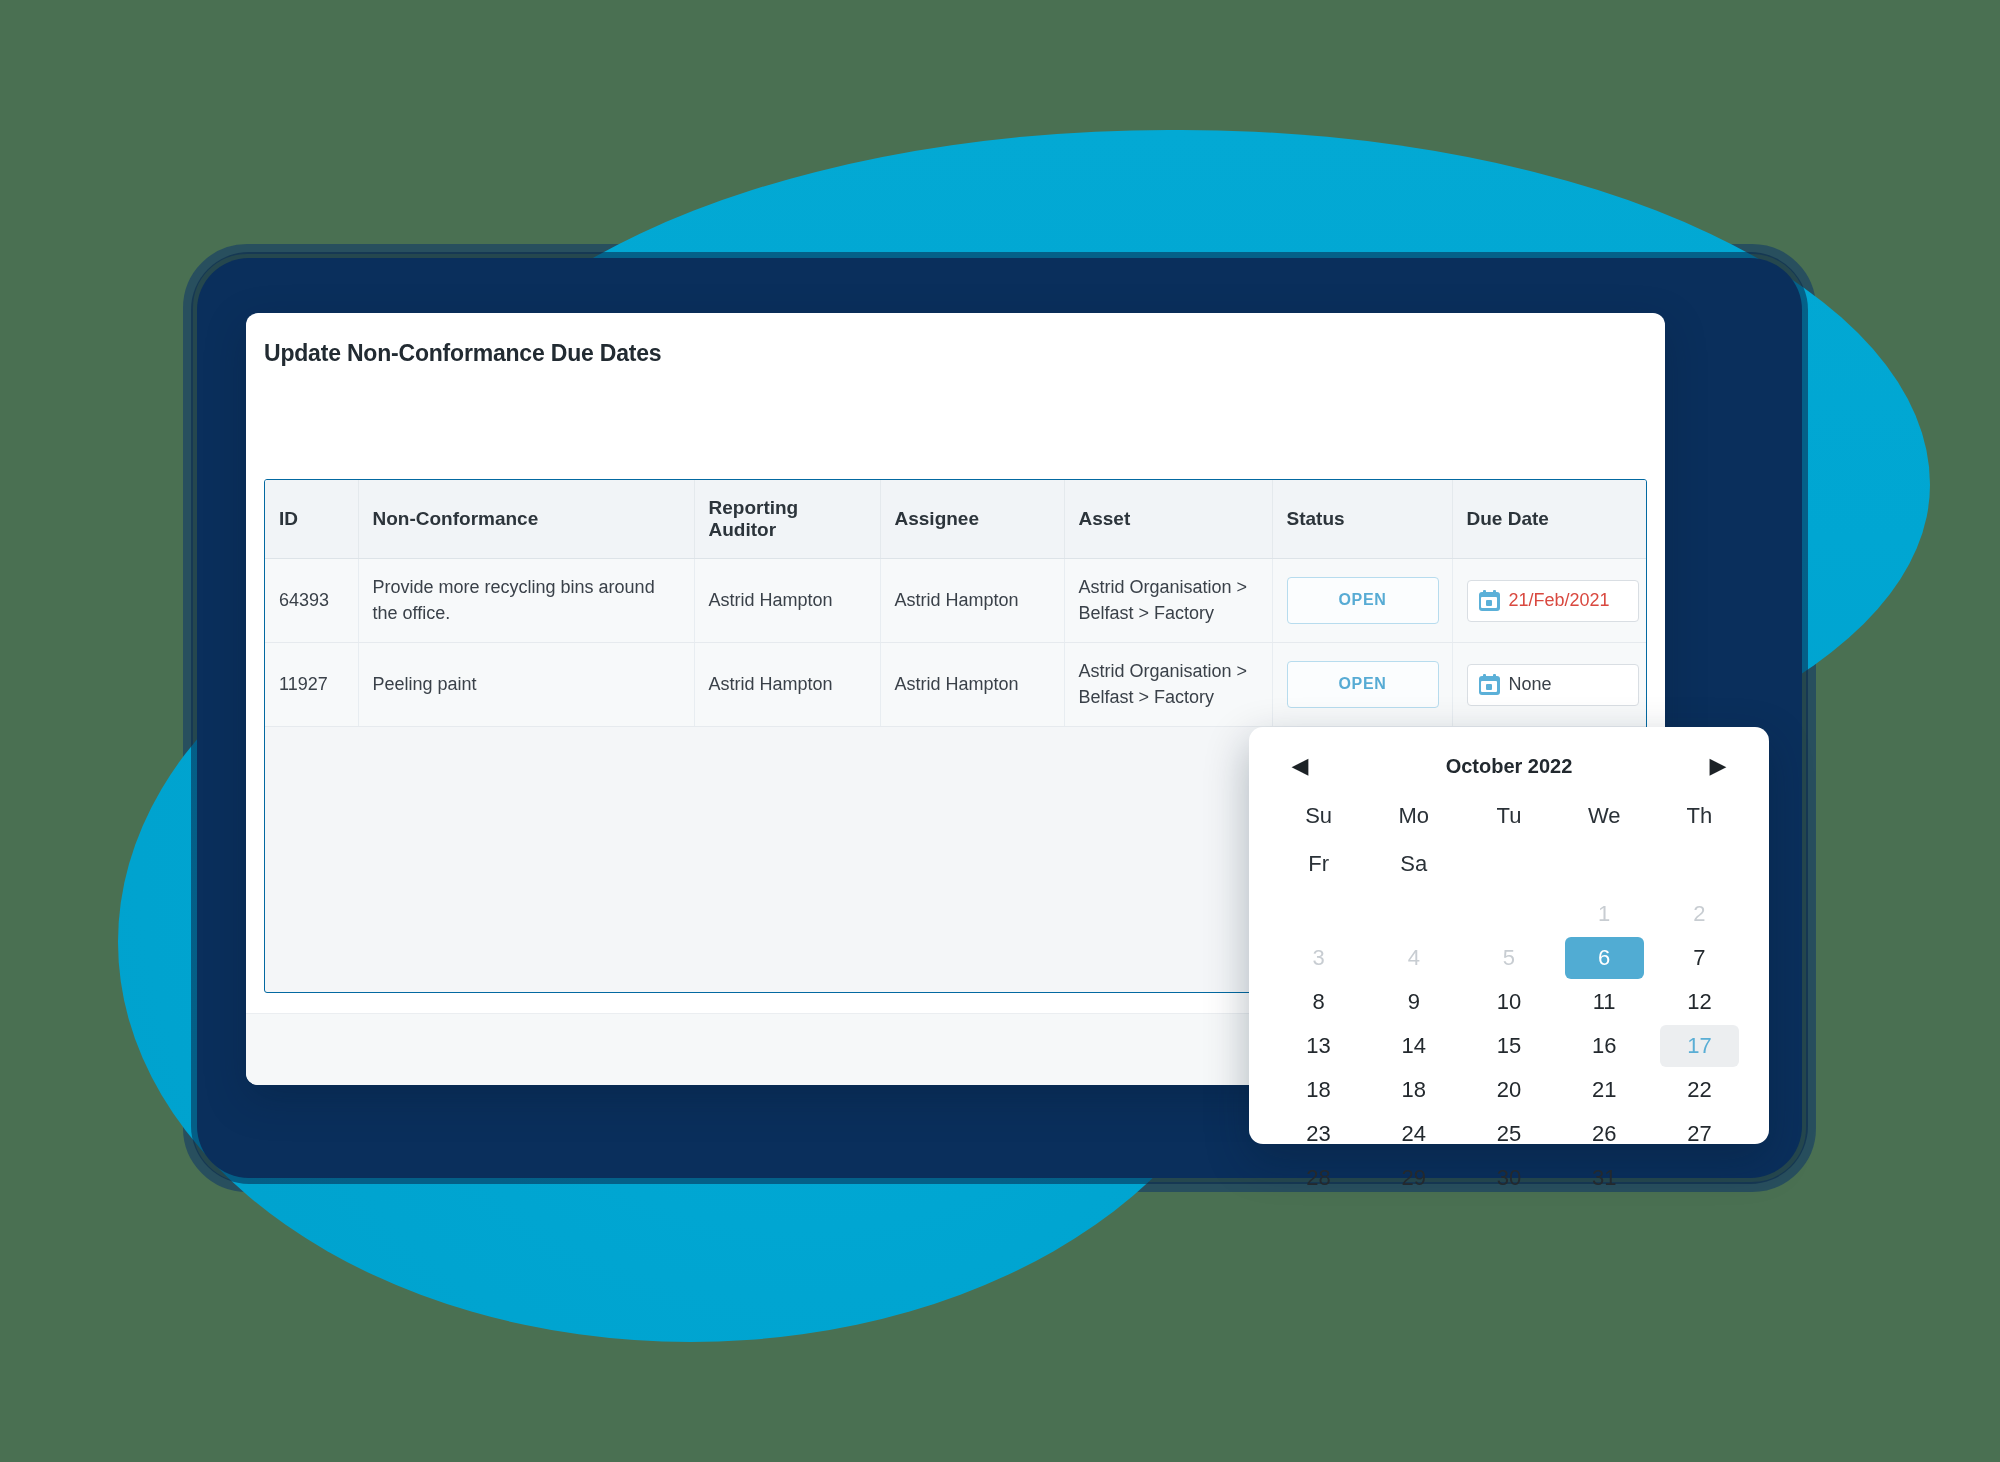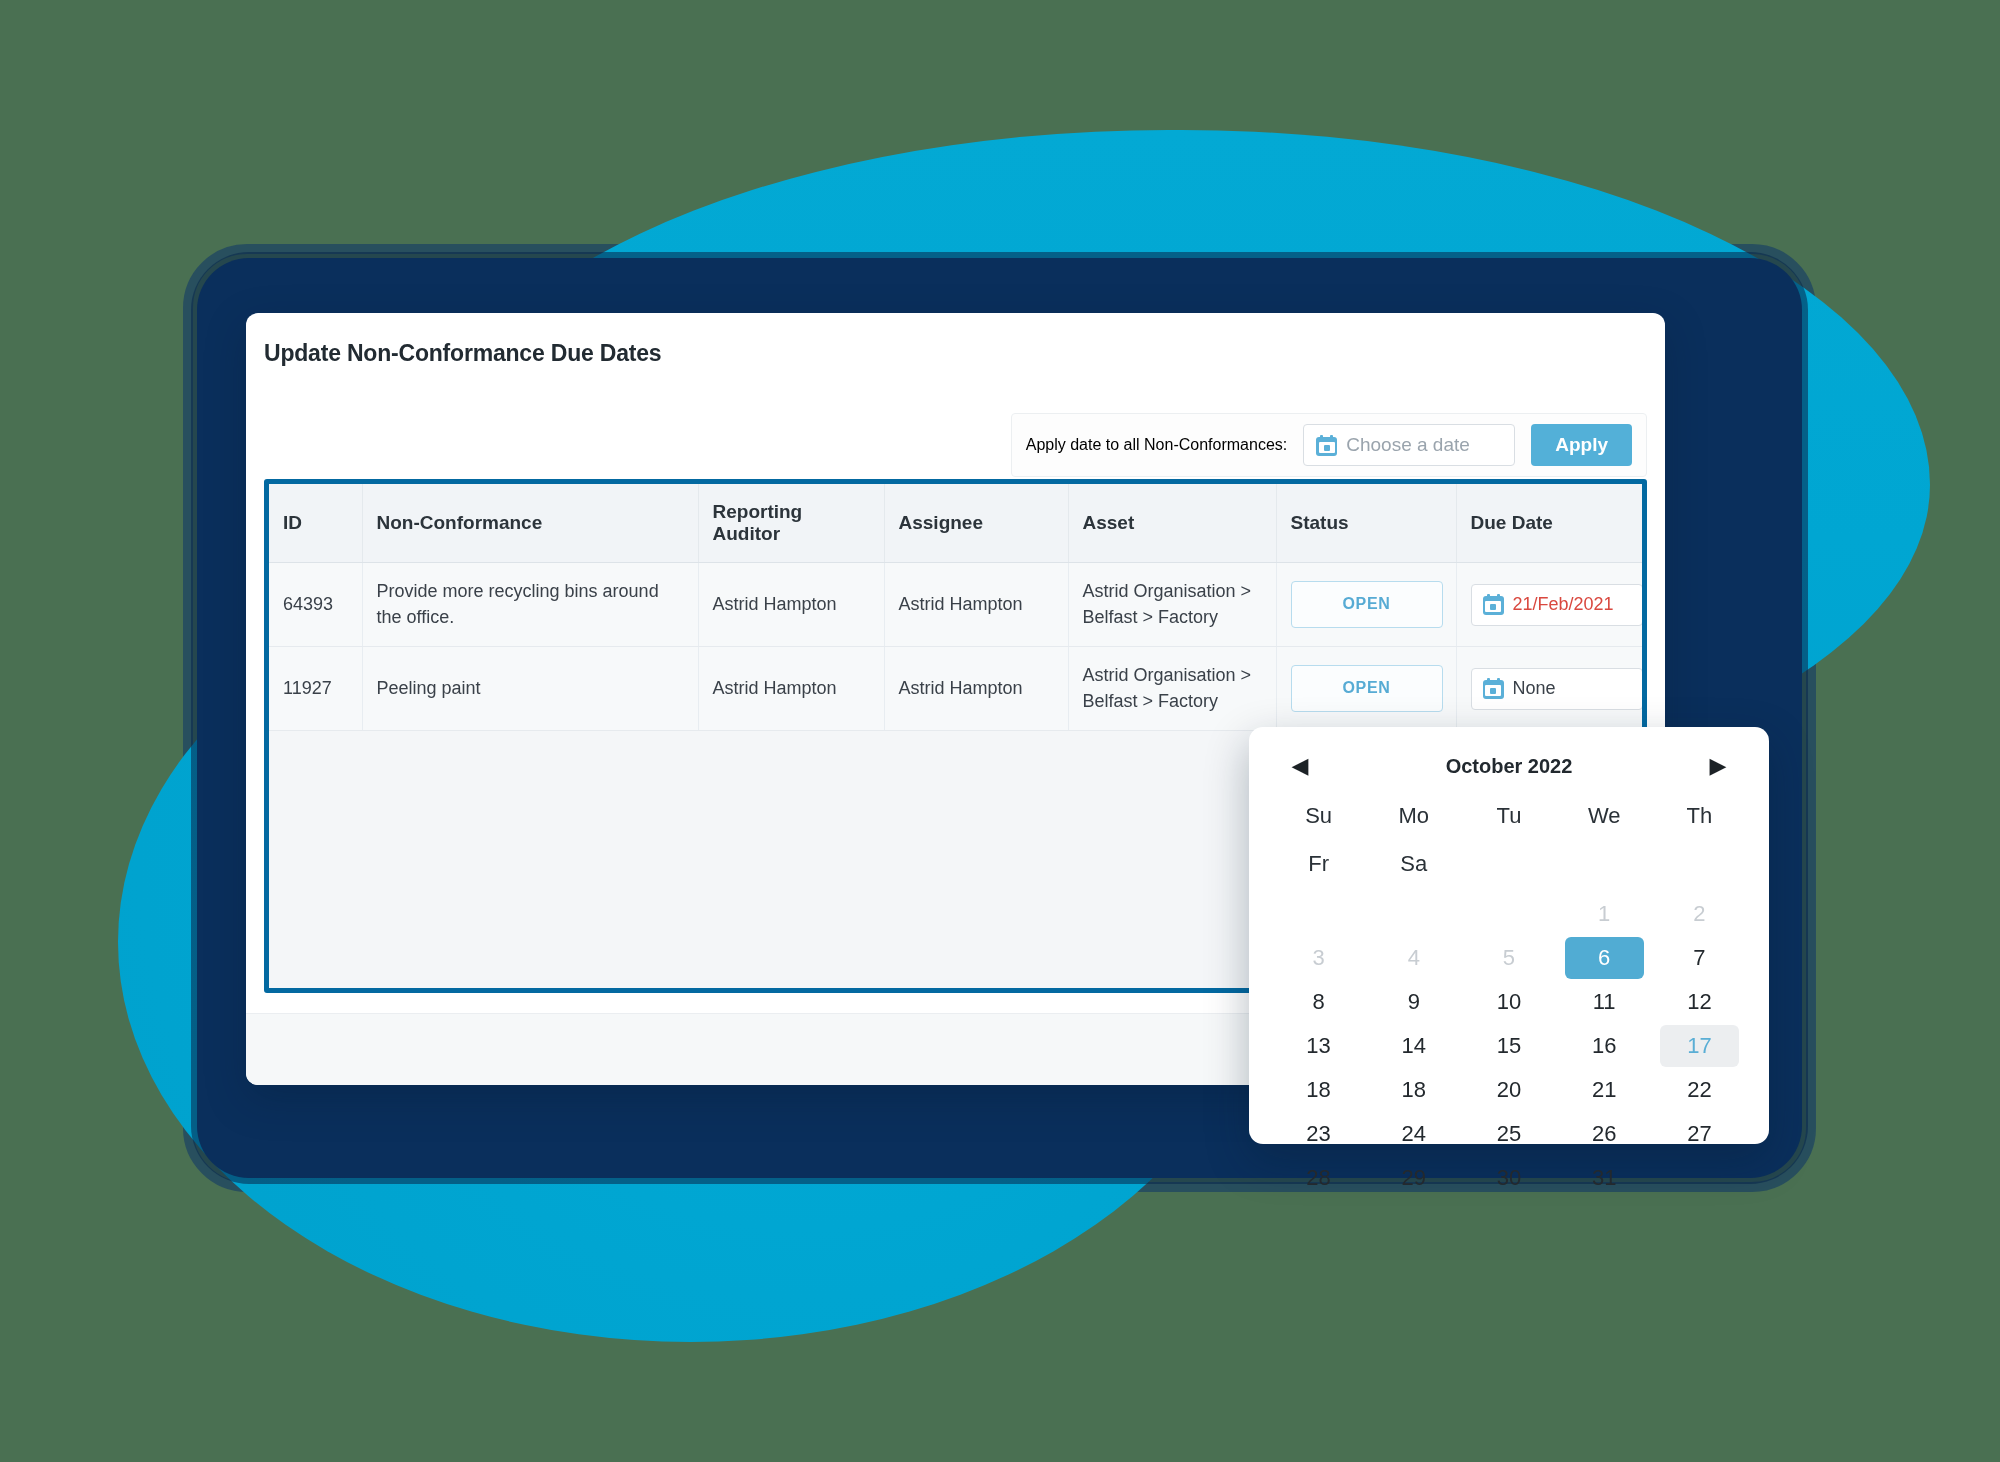--- a/index.html
+++ b/index.html
@@ -175,21 +175,21 @@
   .cal-ico .peg-r { left: 14px; }
 
   
   #table-wrap {
     position: absolute;
     left: 18px;
     top: 166px;
     width: 1383px;
     height: 514px;
     background: #f4f6f8;
-    border: 5px solid #0369a1;
+    border: 1px solid #0369a1;
     border-radius: 3px;
     overflow: hidden;
   }
 
   table {
     width: 100%;
     border-collapse: collapse;
     table-layout: fixed;
   }
 
@@ -351,36 +351,20 @@
 <div id="backdrop">
   <div class="blob-big"></div>
   <div class="blob-round"></div>
   <div class="navy-card"></div>
 </div>
 
 <div id="panel">
 
   <div id="panel-title">Update Non-Conformance Due Dates</div>
 
-  <div id="apply-strip">
-    <span>Apply date to all Non-Conformances:</span>
-
-    <div class="date-field">
-      <span class="cal-ico">
-        <span class="peg-l"></span>
-          <span class="peg-r"></span>
-        <span class="body"></span>
-          <span class="page"></span>
-          <span class="dot"></span>
-      </span>
-      <span class="ph">Choose a date</span>
-    </div>
-
-    <button id="apply-button">Apply</button>
-  </div>
 
   <div id="table-wrap">
     <table>
       <thead>
         <tr>
           <th class="col-id">ID</th>
           <th class="col-nc">Non-Conformance</th>
           <th class="col-auditor">Reporting Auditor</th>
           <th class="col-assign">Assignee</th>
           <th class="col-asset">Asset</th>

